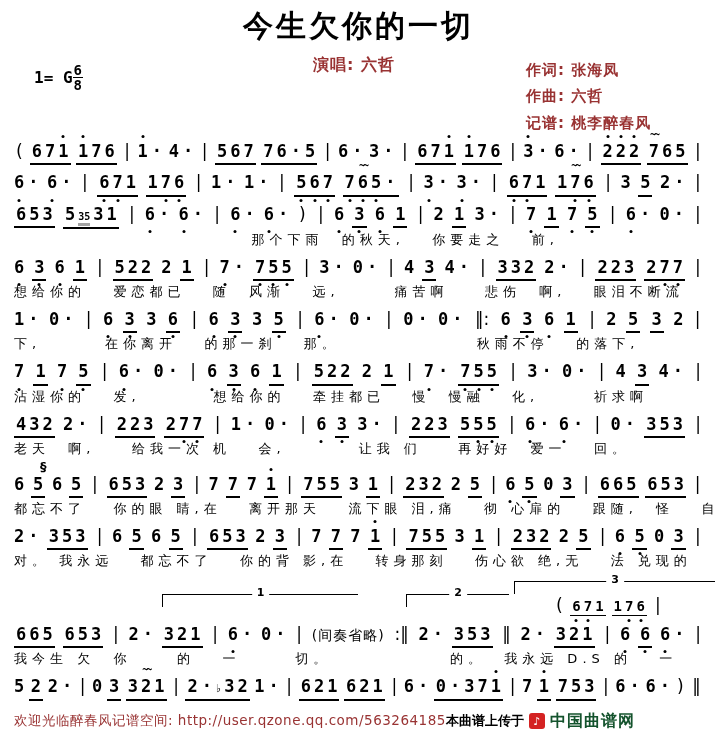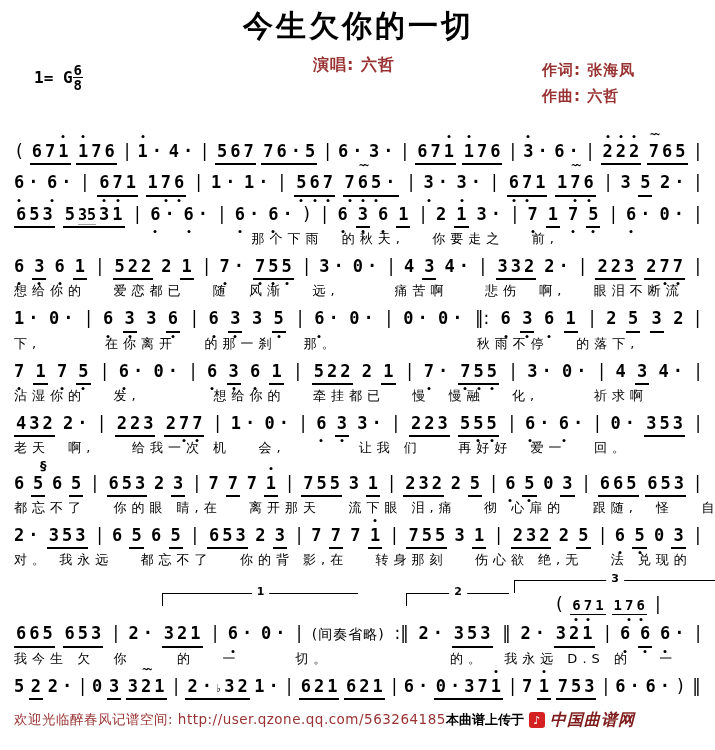--- a/index.html
+++ b/index.html
@@ -9,41 +9,41 @@
 
   
   .title{text-align:center;font-size:30px;font-weight:bold;letter-spacing:3px;}
   .meta-row{position:relative;height:92px;}
   .keysig{position:absolute;left:20px;top:16px;display:flex;align-items:center;gap:0;
           font-family:"DejaVu Sans Mono",monospace;font-size:16px;font-weight:bold;}
   .timesig{display:flex;flex-direction:column;line-height:1.02;font-size:14px;text-align:center;}
   .timesig .num{border-bottom:1.4px solid #000;padding:0 1px;}
   .singer{position:absolute;left:340px;top:8px;transform:translateX(-50%);
           color:#993333;font-size:16px;font-weight:bold;letter-spacing:1px;}
-  .credits{position:absolute;left:528px;top:10px;color:#993333;font-size:15px;
+  .credits{position:absolute;left:512px;top:10px;color:#993333;font-size:15px;
            font-weight:bold;line-height:1.75;letter-spacing:1px;}
 
   
   #score{margin-top:2px;}
   .system{margin-bottom:9px;position:relative;}
   .sys-1,.sys-2{margin-bottom:7px;}
   .music{display:flex;justify-content:space-between;align-items:baseline;white-space:nowrap;
          font-family:"DejaVu Sans Mono",monospace;font-weight:bold;font-size:17px;line-height:1.25;}
   .grp,.beam{display:inline-flex;align-items:baseline;gap:3px;}
   .beam{border-bottom:2px solid #000;padding:0 2px 1px 2px;}
   .note{position:relative;display:inline-block;}
   .note i{position:absolute;left:50%;transform:translateX(-50%);font-style:normal;}
   .note i.hi{top:-6px;width:3px;height:3px;border-radius:50%;background:#000;}
   .note i.lo{bottom:-8px;width:3px;height:3px;border-radius:50%;background:#000;}
   .note i.tl{top:-12px;font-size:10px;letter-spacing:-2px;}
   .dot{font-weight:bold;padding:0 1px;}
   .bar{font-family:"DejaVu Sans",sans-serif;font-weight:normal;font-size:17px;padding:0 2px;}
   .paren{font-weight:normal;font-size:17px;}
   .flat{font-family:"DejaVu Sans",sans-serif;font-size:11px;vertical-align:super;}
-  .grace{font-size:15px;vertical-align:super;border-bottom:1px solid #a3a3a3;letter-spacing:0;}
+  .grace{font-size:10px;vertical-align:super;border-bottom:3px solid #a3a3a3;letter-spacing:0;}
   .annot{font-family:"DejaVu Sans",sans-serif;font-weight:normal;font-size:14px;letter-spacing:1px;}
   .lyrics{font-size:13px;letter-spacing:5px;white-space:pre;margin-top:4px;line-height:1.15;}
 
   
   .sys-8{padding-top:8px;}
   .segno{position:absolute;top:-7px;left:26px;font-size:13px;font-weight:bold;}
 
   
   .sys-10{padding-top:46px;margin-top:4px;}
   .volta{position:absolute;height:12px;border-top:1.5px solid #000;border-left:1.5px solid #000;}
@@ -57,41 +57,42 @@
                  font-weight:bold;font-size:14px;}
   .overlay-music .beam{border-bottom-width:1.5px;}
 
   
   .footer{display:flex;justify-content:flex-start;align-items:center;margin-top:10px;}
   .welcome{color:#993333;font-size:13.5px;letter-spacing:0.5px;}
   .upload{display:flex;align-items:center;gap:5px;}
   .upload-note{font-size:13px;font-weight:bold;}
   .logo-icon{display:inline-flex;align-items:center;justify-content:center;width:16px;height:16px;
              background:#d42222;color:#fff;border-radius:3px;font-size:11px;font-weight:bold;}
-  .site-name{color:#7f1d1d;font-size:16px;font-weight:bold;letter-spacing:1px;font-style:italic;}
+  .site-name{color:#14532d;font-size:16px;font-weight:bold;letter-spacing:1px;}
 </style>
 </head>
 <body>
 
 <div class="page">
 
   <div class="title">今生欠你的一切</div>
 
   <div class="meta-row">
     <div class="keysig">
       <span>1= G</span>
       <span class="timesig">
         <span class="num">6</span>
         <span>8</span>
       </span>
     </div>
     <div class="singer">演唱: 六哲</div>
     <div class="credits">
       <div>作词: 张海凤</div>
       <div>作曲: 六哲</div>
+      <div>记谱: 桃李醉春风</div>
     </div>
   </div>
 
   <div id="score">
       <div class="system sys-1">
         <div class="music">
           <span class="paren">(</span>
           <span class="beam">
             <span class="note">6</span>
             <span class="note">7</span>

